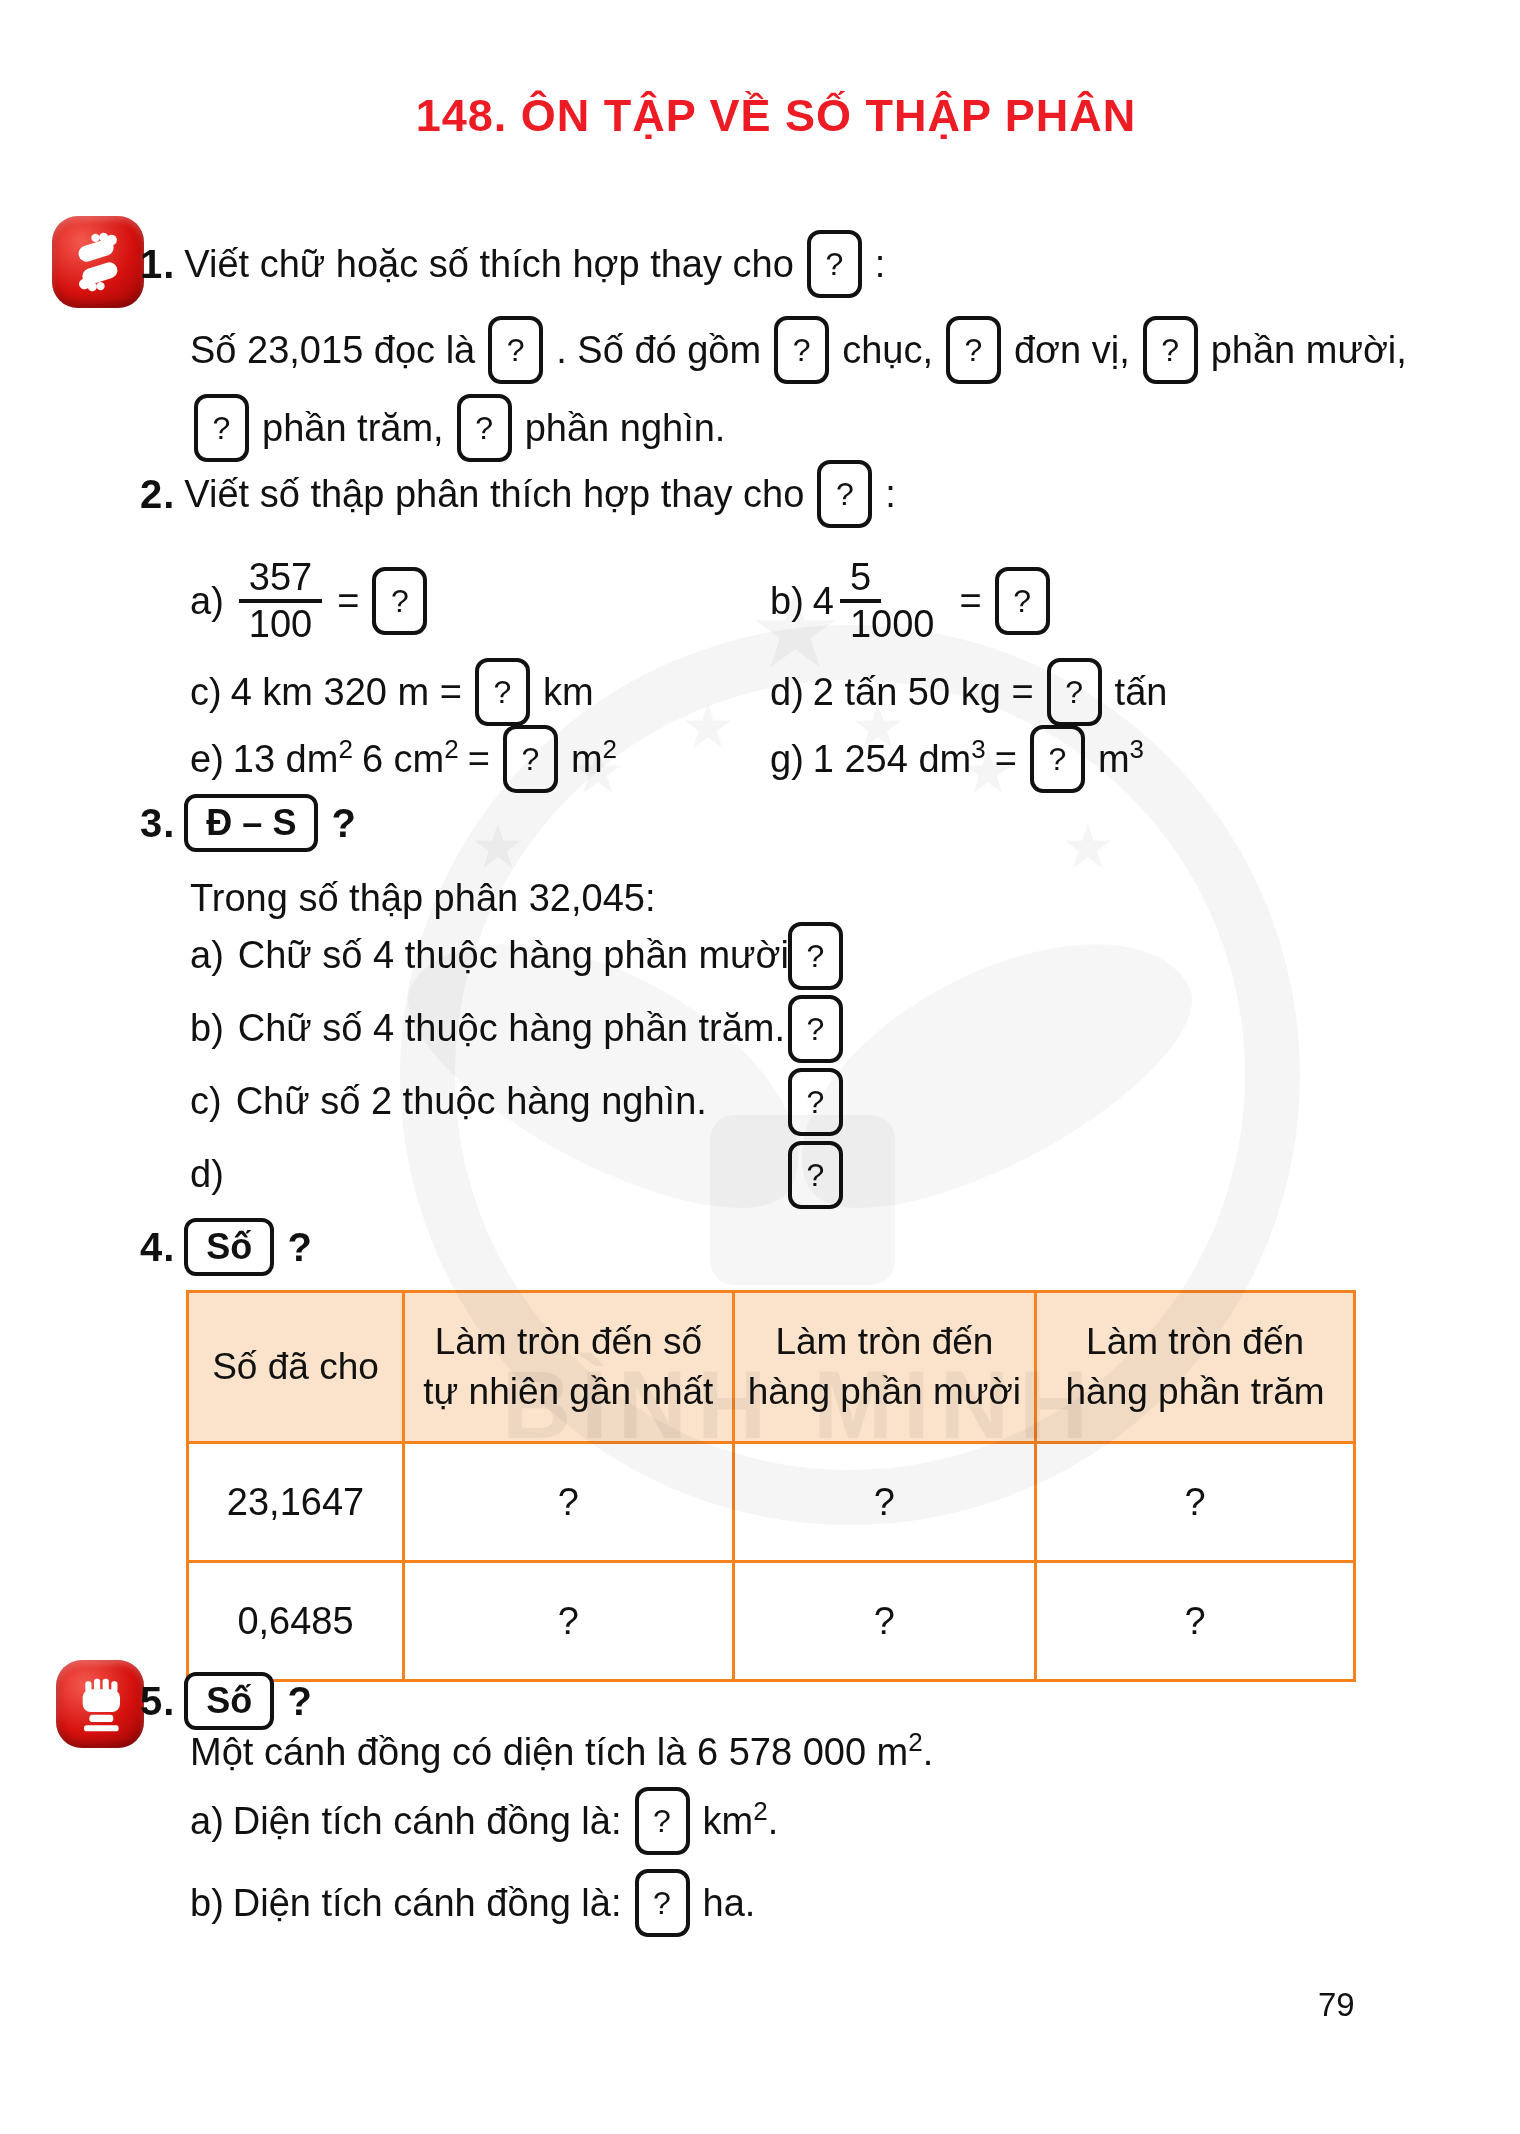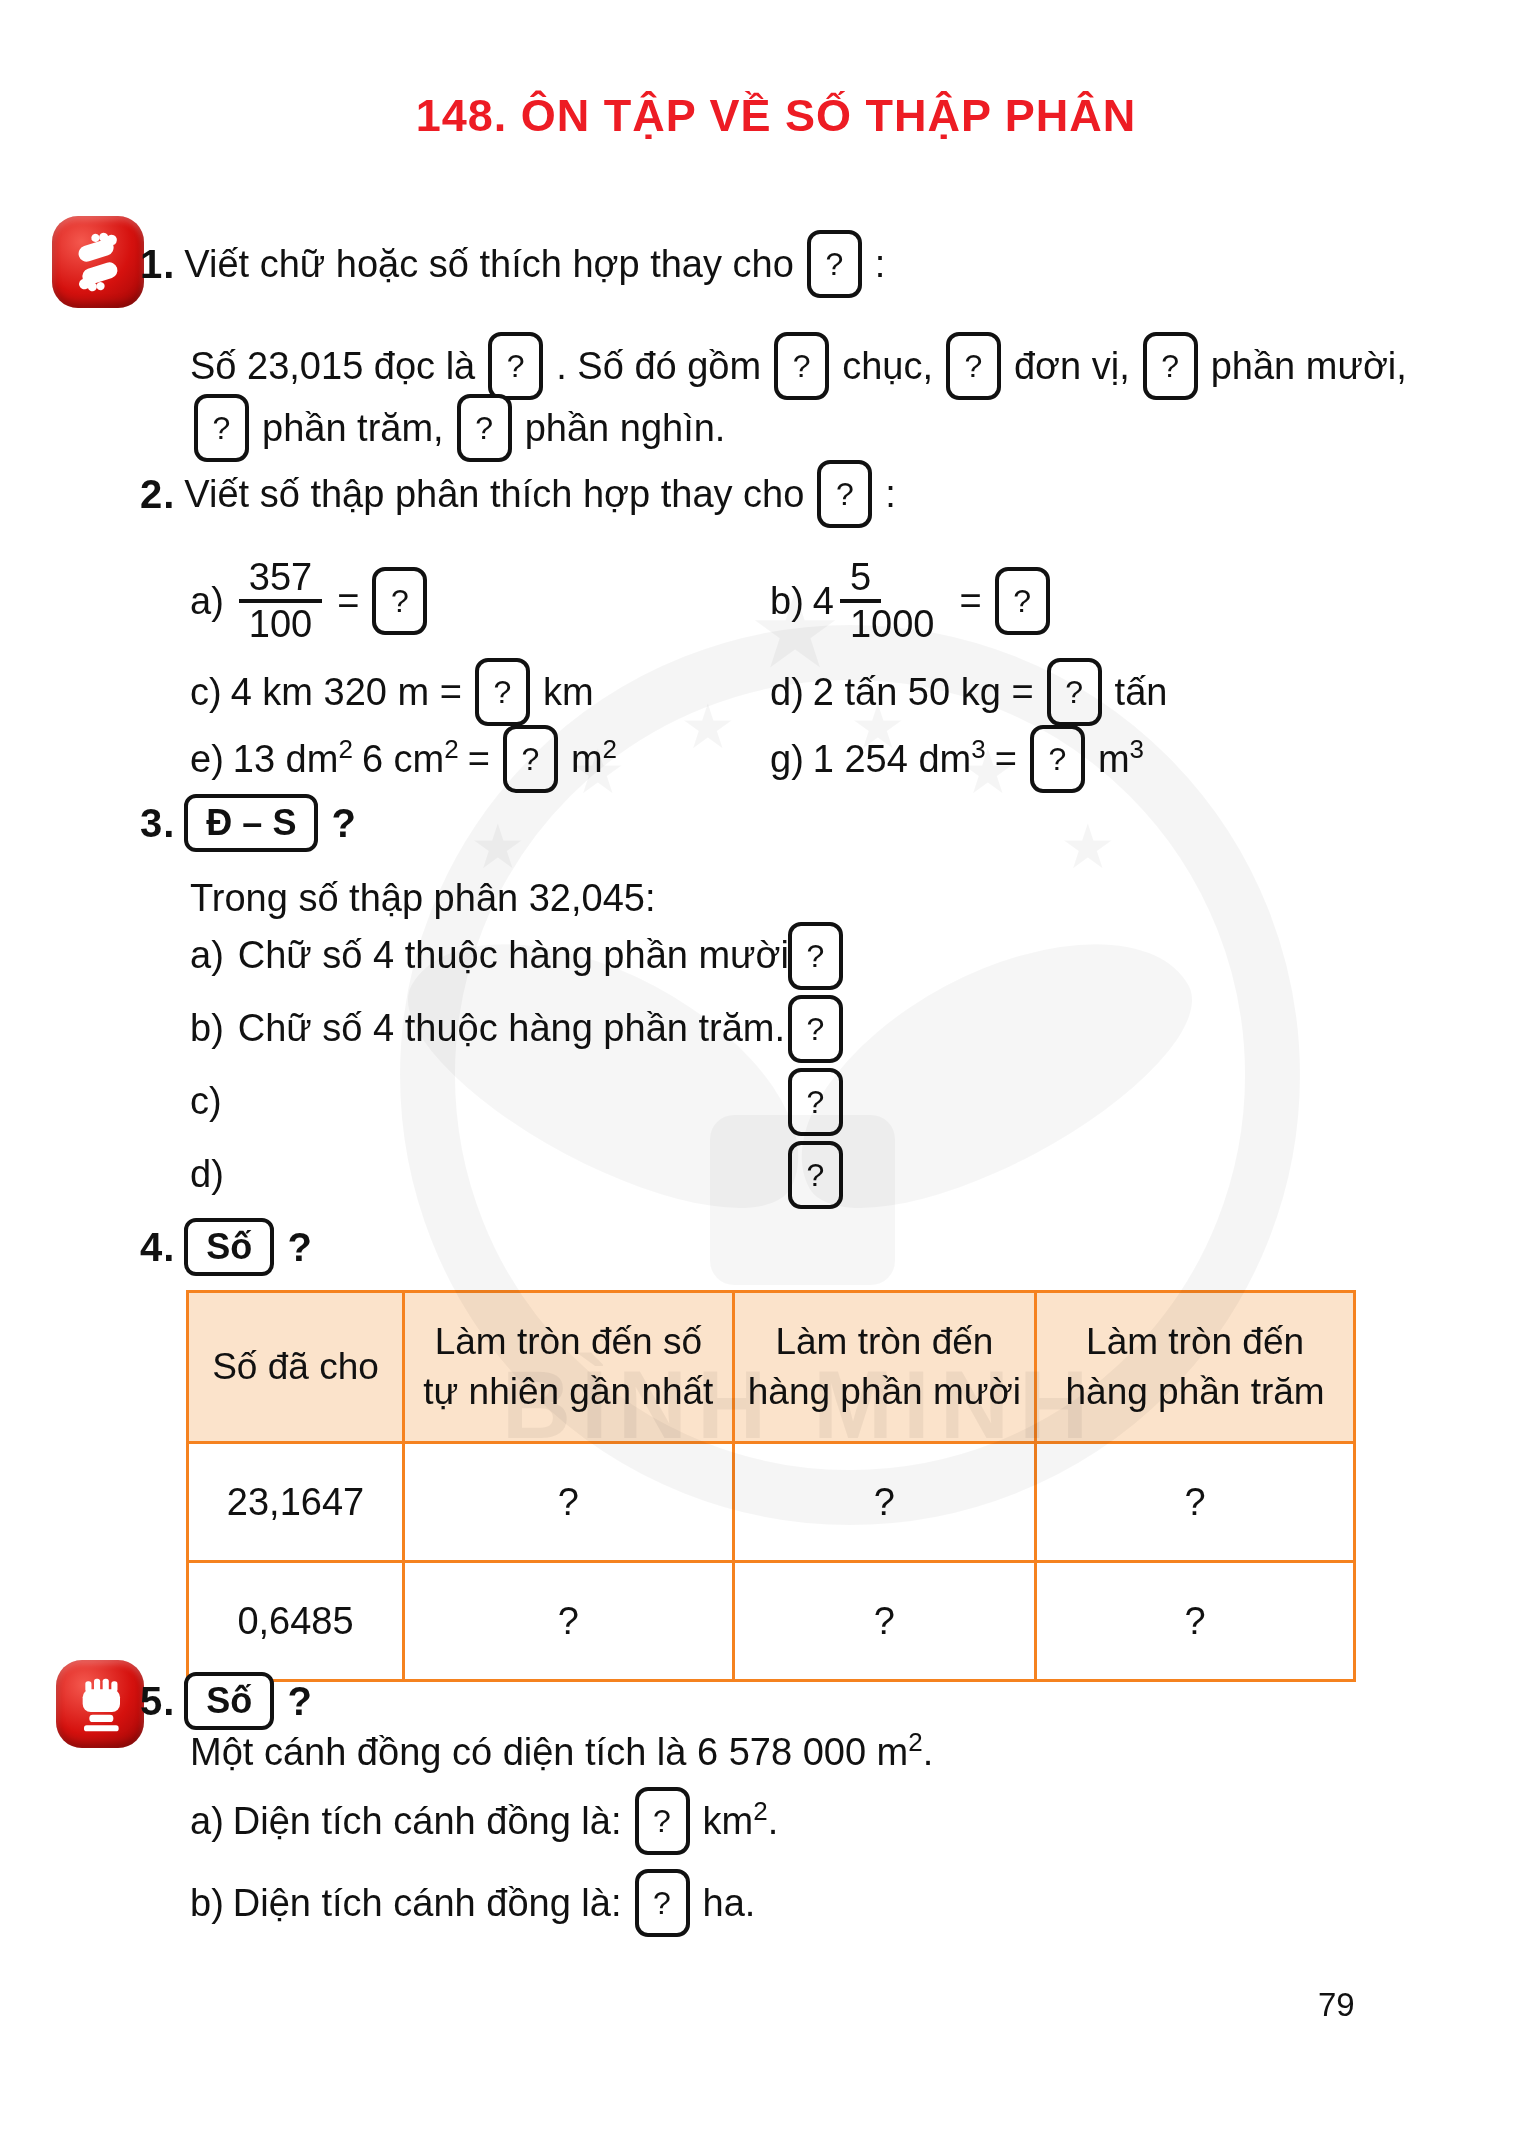--- a/index.html
+++ b/index.html
@@ -98,21 +98,21 @@
         </g>
       </svg>
     </div>
   </div>
   <div class="abs row" style="left:140px;top:232px;height:64px;">
     <span class="exnum">1.</span>
     <span>Viết chữ hoặc số thích hợp thay cho</span>
     <span class="qbox">?</span>
     <span>:</span>
   </div>
-  <div class="abs row" style="left:190px;top:334px;height:64px;text-align:right;">
+  <div class="abs row" style="left:190px;top:318px;height:64px;text-align:right;">
     <span>Số 23,015 đọc là</span>
     <span class="qbox">?</span>
     <span>. Số đó gồm</span>
     <span class="qbox">?</span>
     <span>chục,</span>
     <span class="qbox">?</span>
     <span>đơn vị,</span>
     <span class="qbox">?</span>
     <span>phần mười,</span>
   </div>
@@ -195,20 +195,21 @@
     <span>Chữ số 4 thuộc hàng phần mười.</span>
     <span class="qbox">?</span>
   </div>
   <div class="ex3-item" style="top:995px;">
     <span>b)</span>
     <span>Chữ số 4 thuộc hàng phần trăm.</span>
     <span class="qbox">?</span>
   </div>
   <div class="ex3-item" style="top:1068px;">
     <span>c)</span>
+    <span>Chữ số 2 thuộc hàng nghìn.</span>
     <span class="qbox">?</span>
   </div>
   <div class="ex3-item" style="top:1141px;">
     <span>d)</span>
     <span class="qbox">?</span>
   </div>
 
   <div class="abs row" style="left:140px;top:1212px;height:70px;">
     <span class="exnum">4.</span>
     <span class="badge">Số</span>

